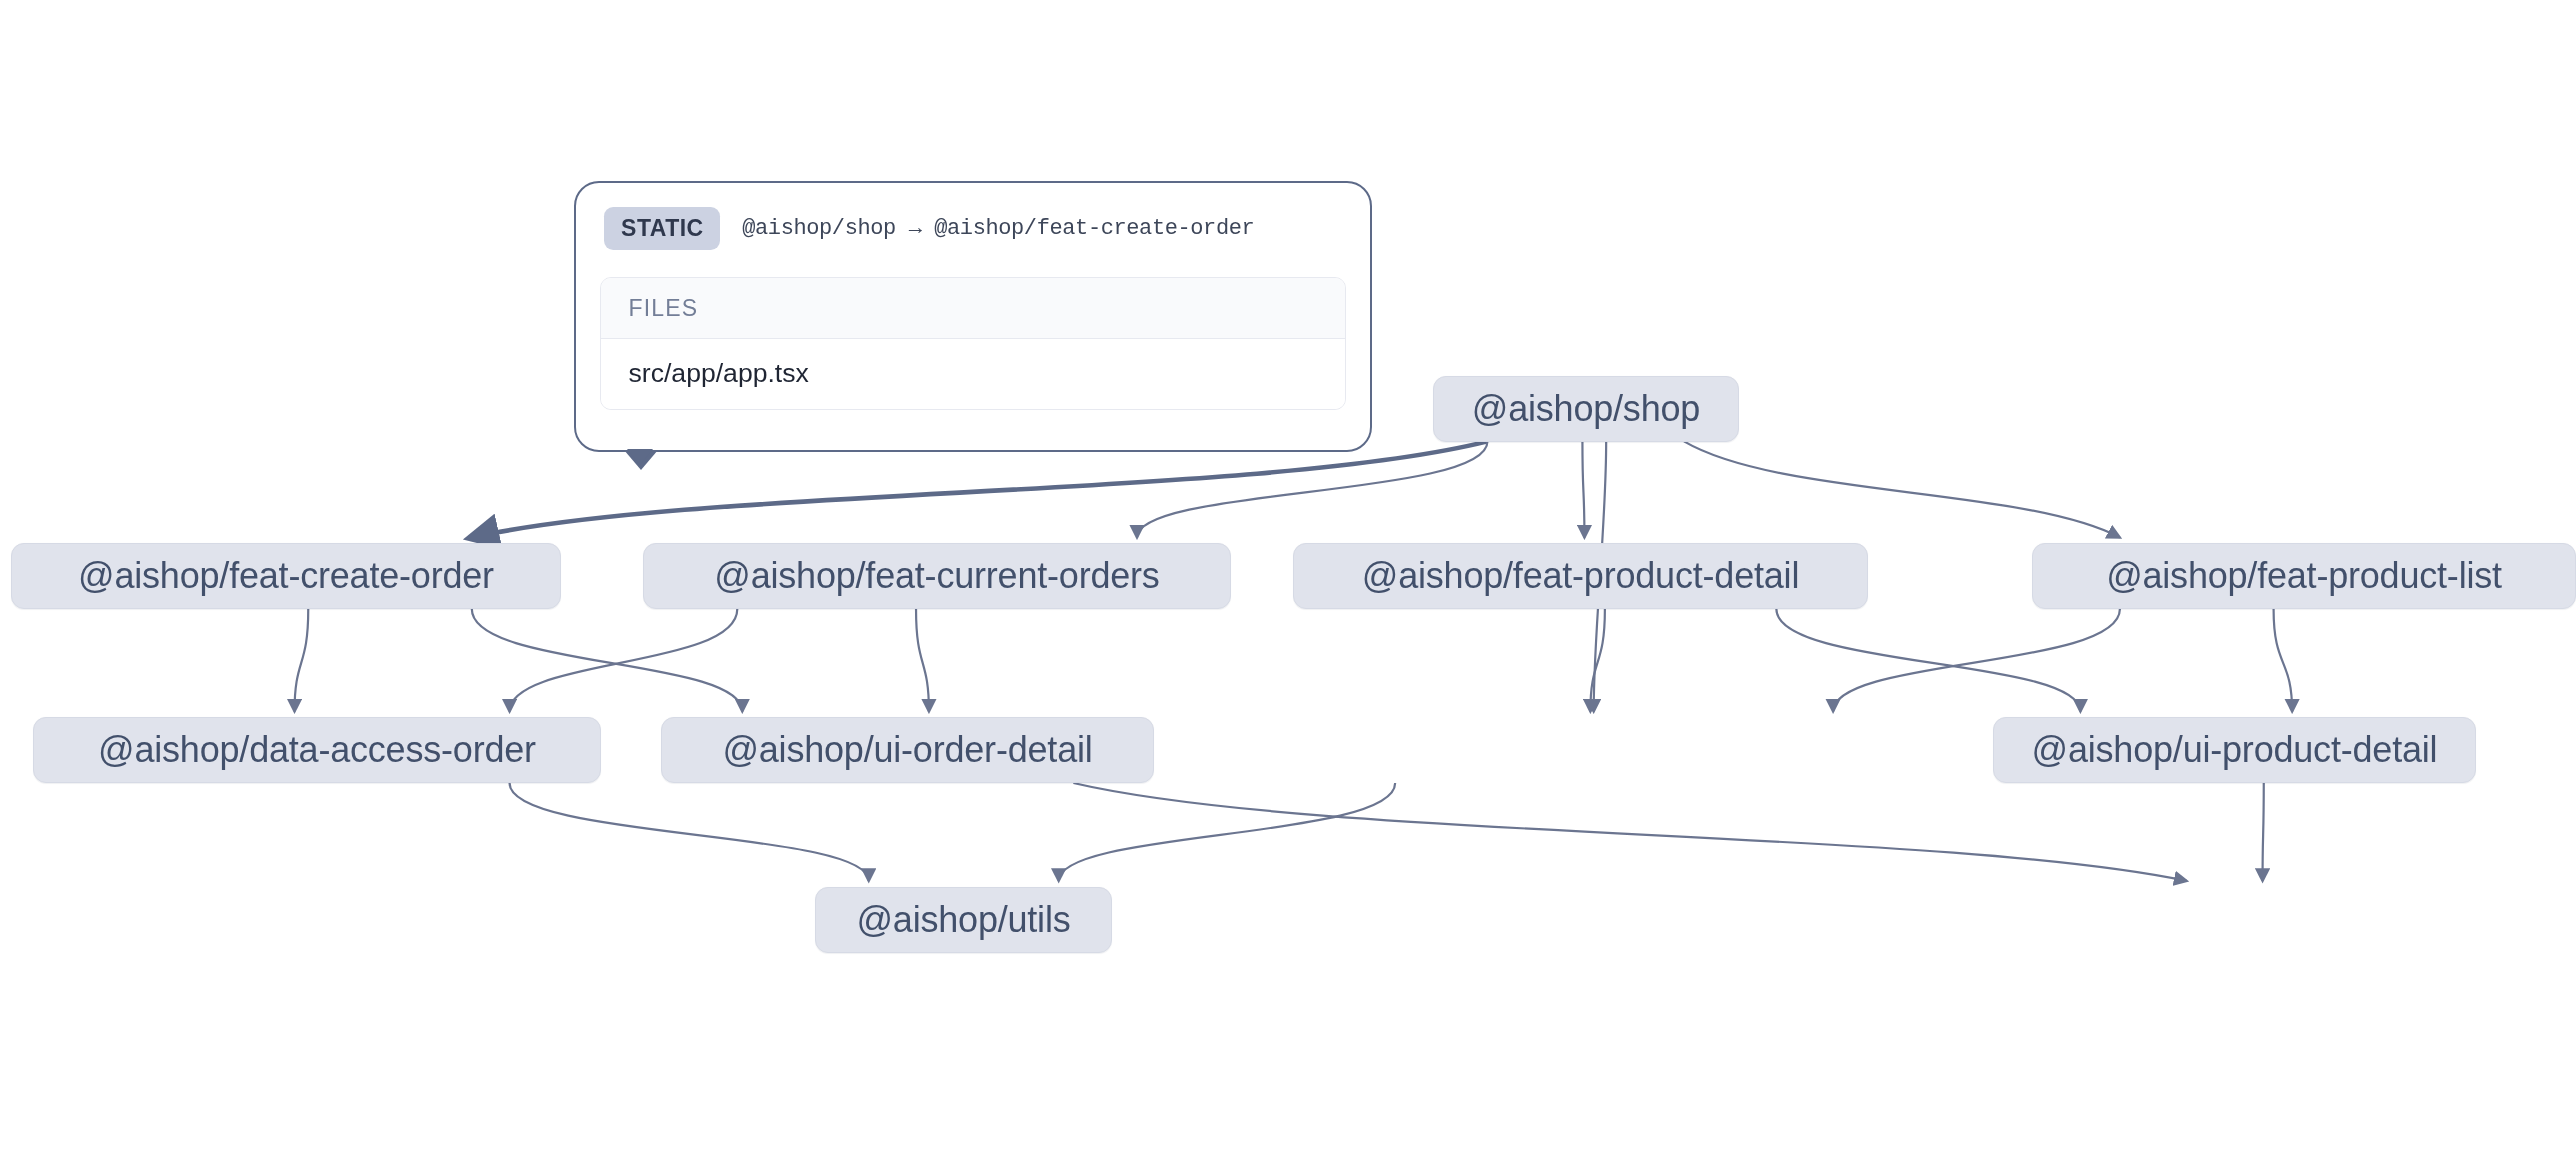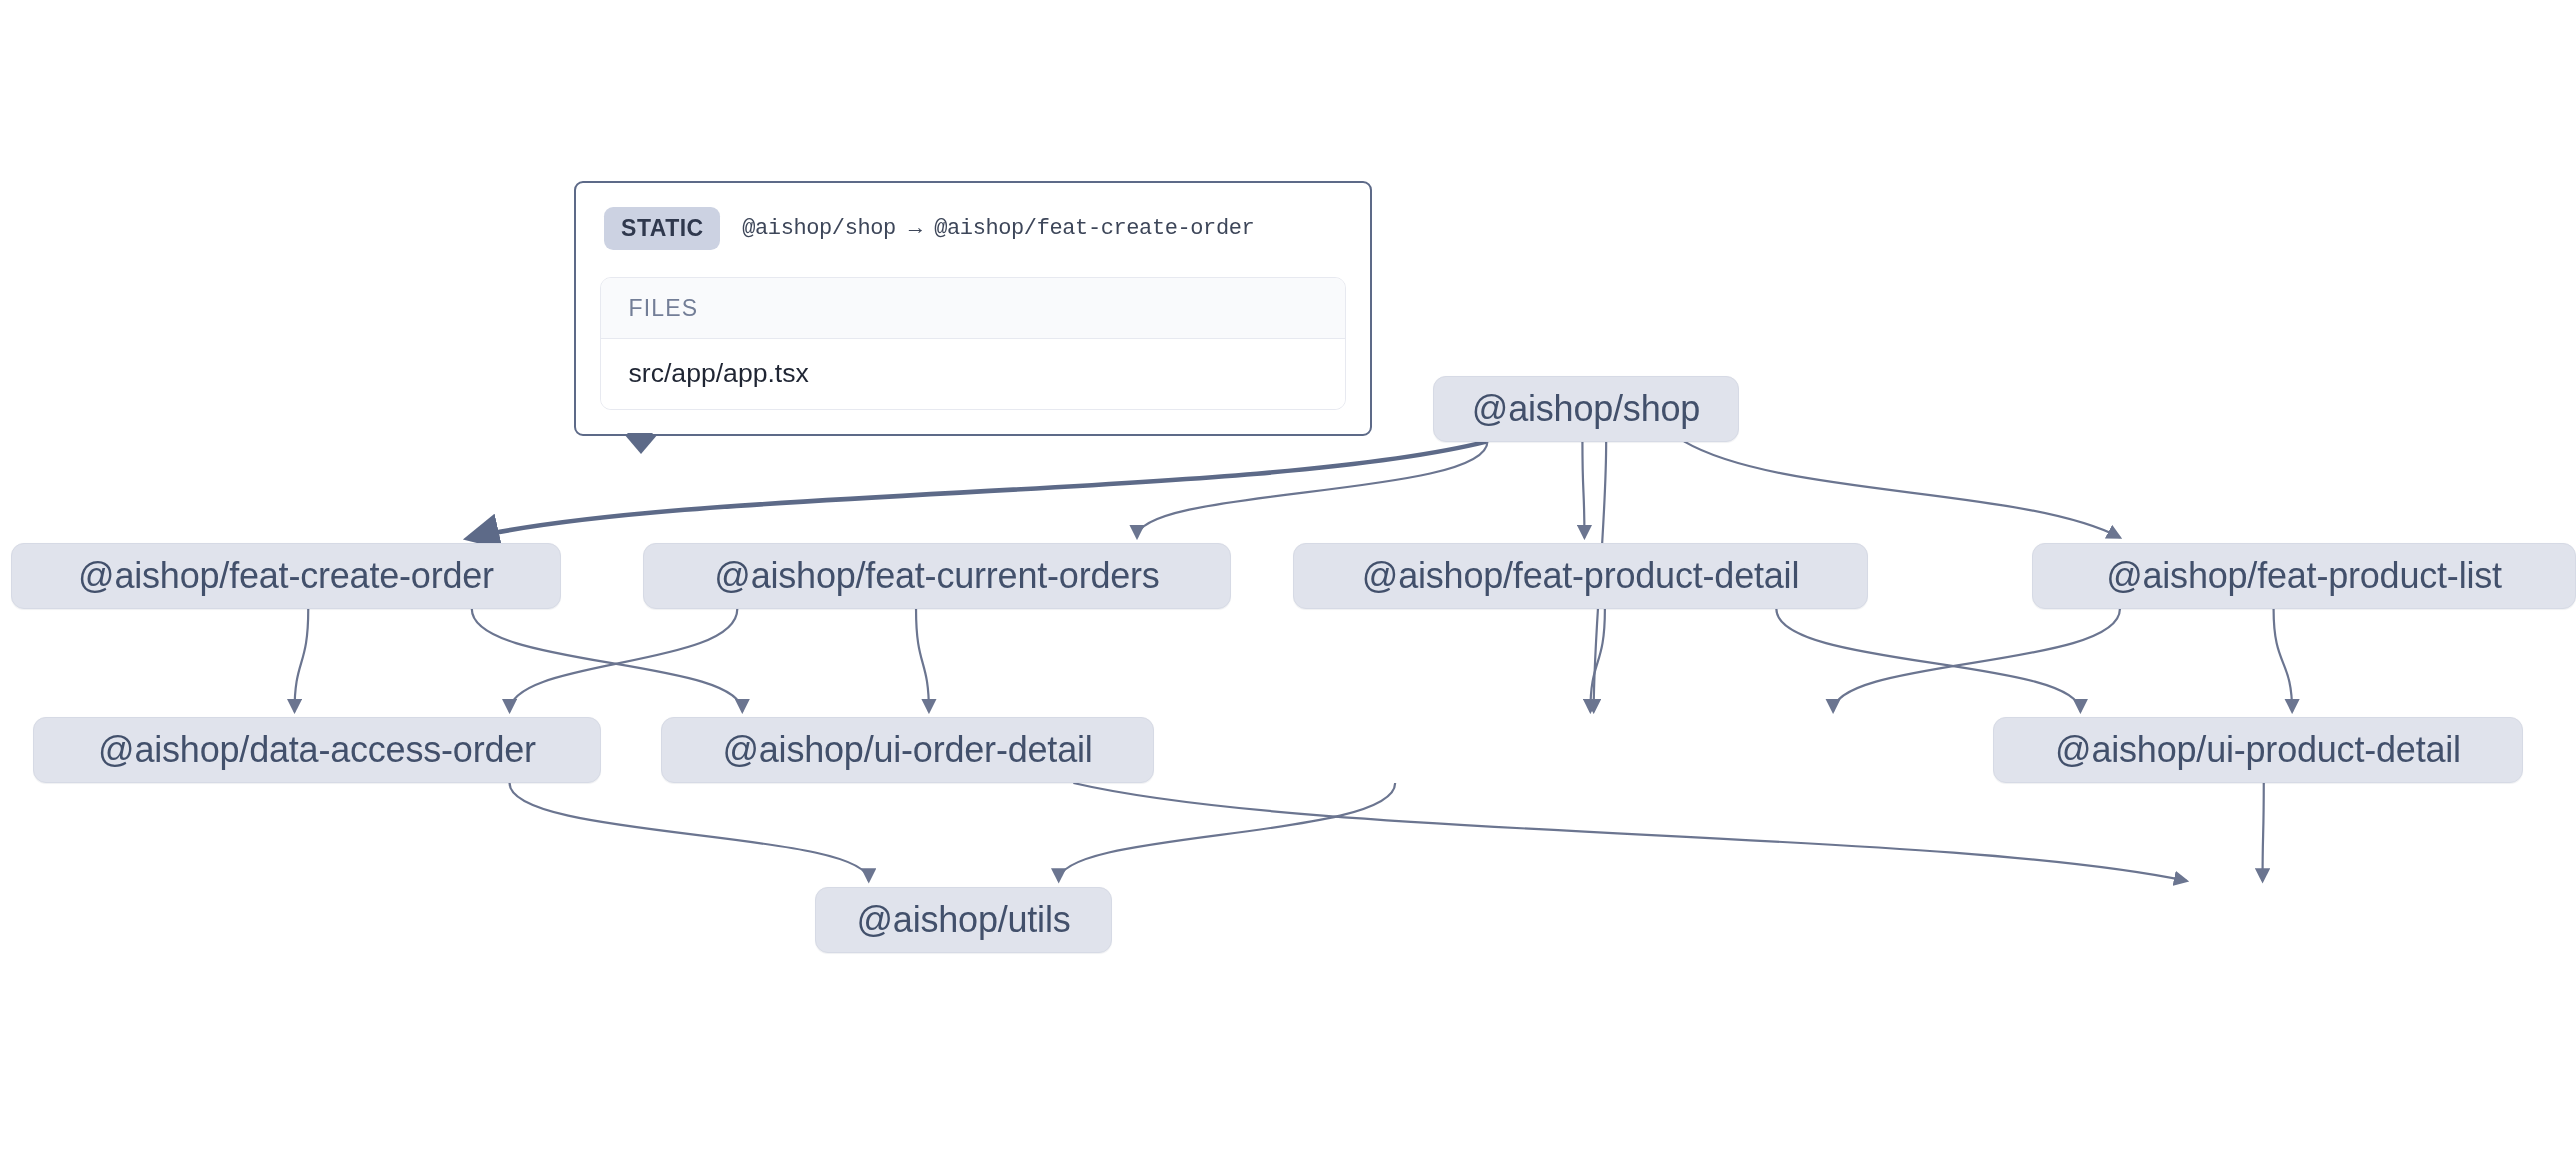--- a/index.html
+++ b/index.html
@@ -51,22 +51,22 @@
 
   
   #node-tooltip {
     position: absolute;
     left: 574px;
     top: 181px;
     width: 798px;
     box-sizing: border-box;
     background: #ffffff;
     border: 2.3px solid #5d6a88;
-    border-radius: 9px;
-    padding: 22px 24px 24px 24px;
+    border-radius: 25px;
+    padding: 22px 24px 40px 24px;
     z-index: 40;
   }
   #node-tooltip::after,
   #node-tooltip::before {
     content: "";
     position: absolute;
     left: 48px;
     width: 0;
     height: 0;
   }
@@ -195,21 +195,21 @@
 
   <div class="graph-node" style="left: 33px; top: 717px; width: 568px; height: 66px;">
       <span>@aishop/data-access-order</span>
     </div>
 
   <div class="graph-node" style="left: 661px; top: 717px; width: 493px; height: 66px;">
       <span>@aishop/ui-order-detail</span>
     </div>
 
 
-  <div class="graph-node" style="left: 1993px; top: 717px; width: 530px; height: 66px;">
+  <div class="graph-node" style="left: 1993px; top: 717px; width: 483px; height: 66px;">
       <span>@aishop/ui-product-detail</span>
     </div>
 
   <div class="graph-node" style="left: 815px; top: 887px; width: 297px; height: 66px;">
       <span>@aishop/utils</span>
     </div>
 
 
   <div id="node-tooltip">
     <div class="tooltip-head">

